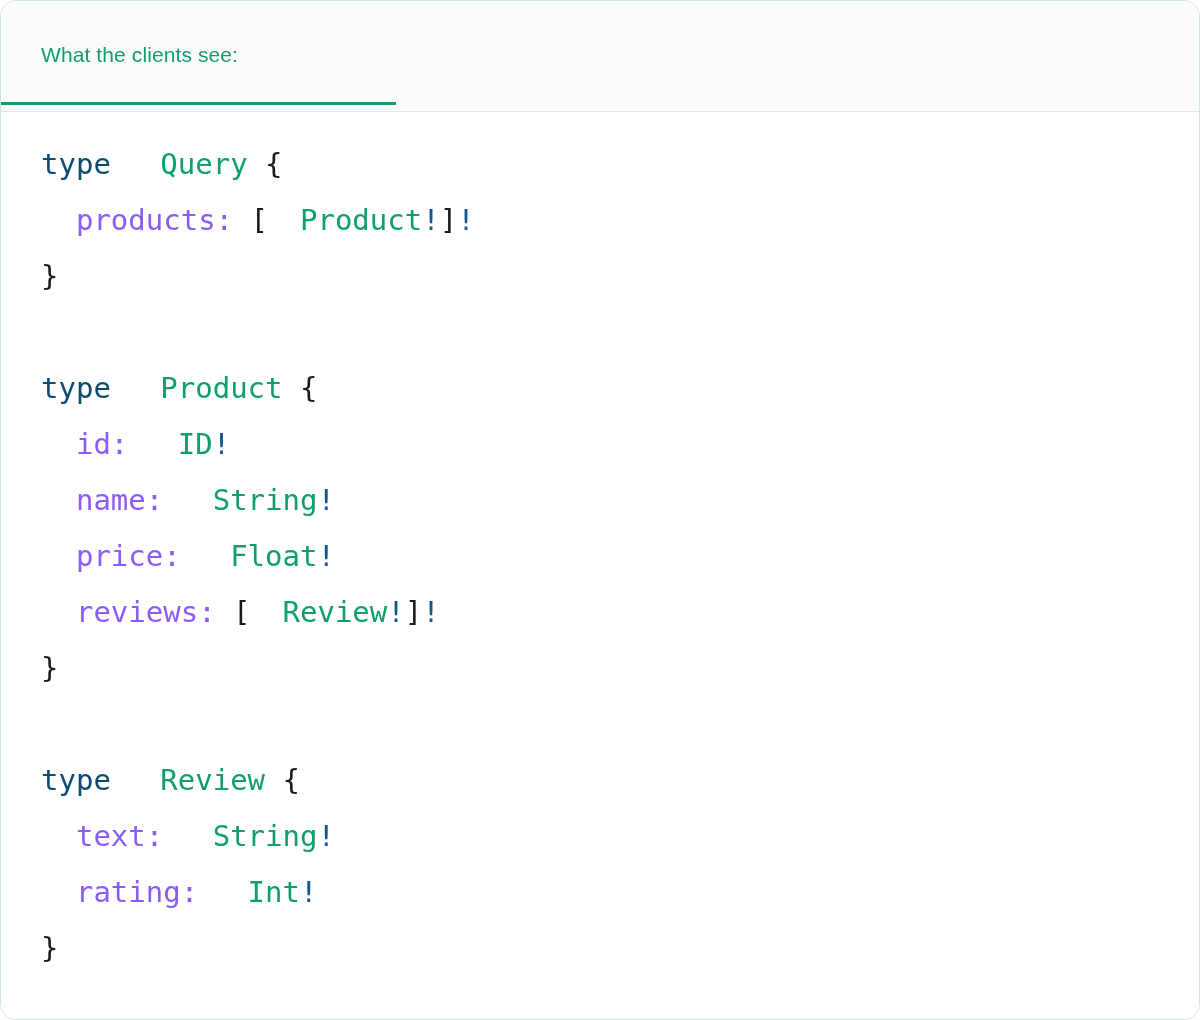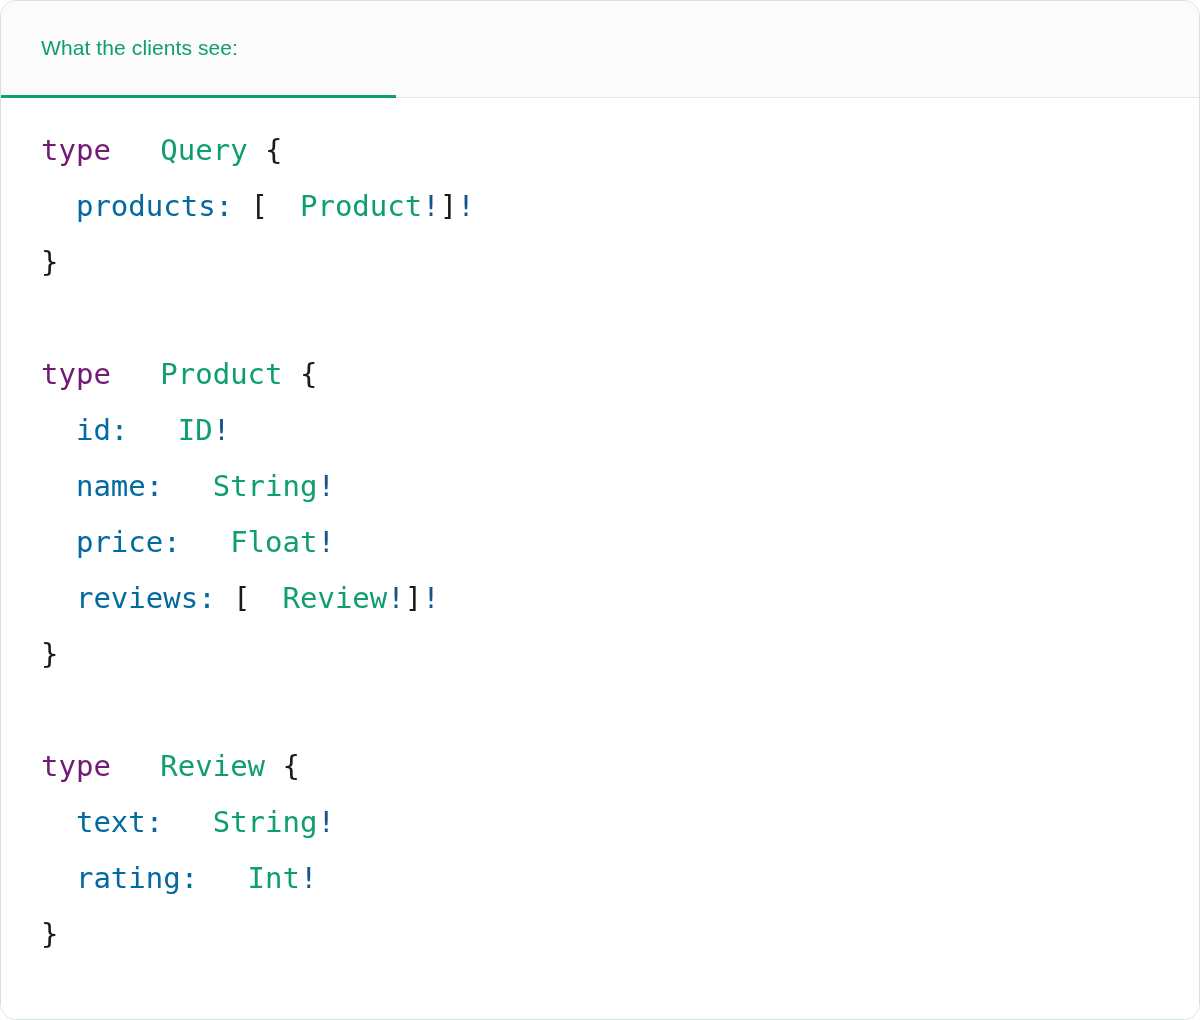--- a/index.html
+++ b/index.html
@@ -23,21 +23,21 @@
     background: #ffffff;
     border: 1px solid #cfe5db;
     border-radius: 16px;
     overflow: hidden;
   }
 
   
   .panel-header {
     position: relative;
     box-sizing: border-box;
-    height: 97px;
+    height: 111px;
     background: #fbfbfb;
     display: flex;
     align-items: center;
     border-bottom: 1px solid #e6e6e6;
   }
   .tab {
     box-sizing: border-box;
     height: 97px;
     width: 395px;
     padding-left: 40px;
@@ -78,25 +78,25 @@
   .code-line {
     display: block;
     height: 56px;
     white-space: pre;
   }
   .code-line.blank {
     height: 56px;
   }
 
   
-  .tok-keyword { color: #701a75; }
+  .tok-keyword { color: #0c4a6e; }
   .tok-type    { color: #0f9d72; margin-left: 32px; }
   .tok-bang    { color: #15538c; }
   .tok-punct   { color: #1a1a1a; }
-  .tok-field   { color: #0369a1; }
+  .tok-field   { color: #8b5cf6; }
 </style>
 </head>
 <body>
 
 <div class="card">
 
   <div class="panel-header">
     <div class="tab">
       <span class="tab-label">What the clients see:</span>
     </div>

